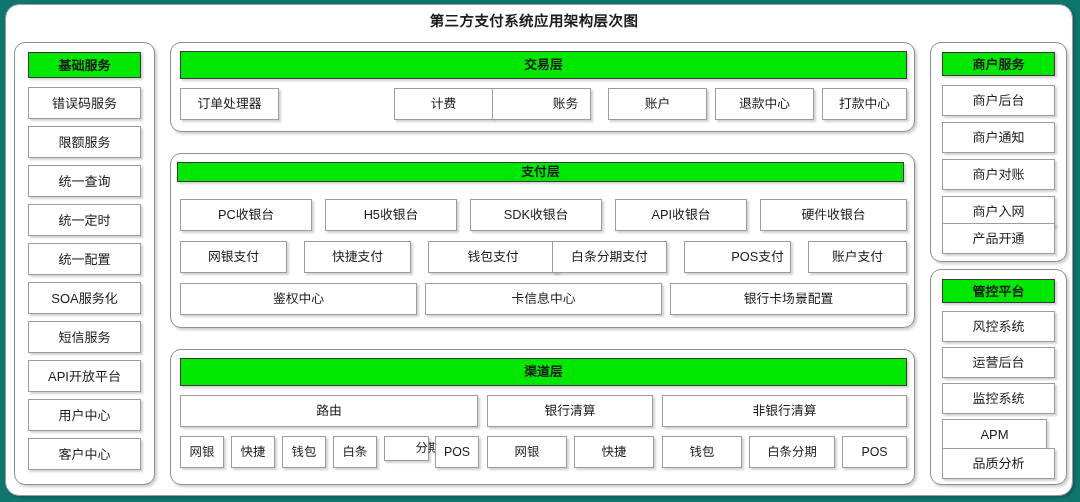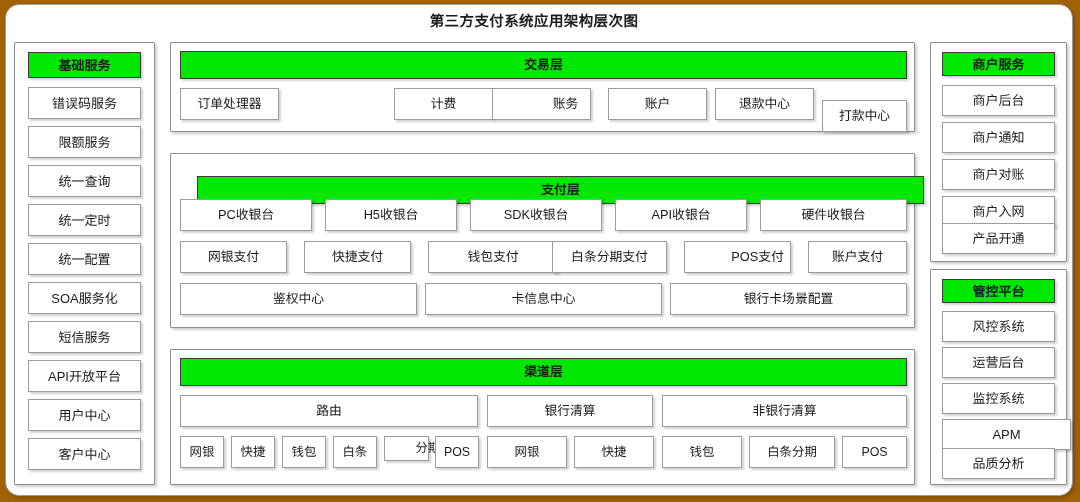--- a/index.html
+++ b/index.html
@@ -14,21 +14,21 @@
     font-family: "Liberation Sans", "DejaVu Sans", sans-serif;
     color: #1a1a1a;
     overflow: hidden;
   }
 
   .canvas {
     position: relative;
     width: 1080px;
     height: 502px;
     box-sizing: border-box;
-    background: #a16207;
+    background: #0f766e;
   }
 
   
   .outer-frame {
     position: absolute;
     left: 5px;
     top: 4px;
     width: 1068px;
     height: 492px;
     box-sizing: border-box;
@@ -48,21 +48,21 @@
     font-weight: bold;
     color: #1c1c1c;
     letter-spacing: 0.4px;
   }
 
   
   .panel {
     position: absolute;
     box-sizing: border-box;
     border: 1.4px solid #8e8e8e;
-    border-radius: 1px;
+    border-radius: 11px;
     background: #ffffff;
     box-shadow: 2px 2px 3px rgba(0,0,0,0.20);
   }
 
   
   .box {
     position: absolute;
     box-sizing: border-box;
     border: 1.3px solid #9c9c9c;
     background: #ffffff;
@@ -117,25 +117,25 @@
   </div>
 
   <div class="panel" style="left:170px; top:42px; width:745px; height:90px;">
     <div class="box green" style="left:9px; top:8px; width:727px; height:28px;">交易层</div>
 
     <div class="box" style="left:9px; top:45px; width:99px; height:32px;">订单处理器</div>
     <div class="box" style="left:223px; top:45px; width:99px; height:32px;">计费</div>
     <div class="box" style="left:321px; top:45px; width:99px; height:32px;padding-left:48px;">账务</div>
     <div class="box" style="left:437px; top:45px; width:99px; height:32px;">账户</div>
     <div class="box" style="left:544px; top:45px; width:99px; height:32px;">退款中心</div>
-    <div class="box" style="left:651px; top:57px; width:85px; height:32px;">打款中心</div>
+    <div class="box" style="left:651px; top:45px; width:85px; height:32px;">打款中心</div>
   </div>
 
   <div class="panel" style="left:170px; top:153px; width:745px; height:175px;">
-    <div class="box green" style="left:26px; top:8px; width:727px; height:28px;margin-top:14px;">支付层</div>
+    <div class="box green" style="left:6px; top:8px; width:727px; height:20px;">支付层</div>
 
     <div class="box" style="left:9px; top:45px; width:132px; height:32px;">PC收银台</div>
     <div class="box" style="left:154px; top:45px; width:132px; height:32px;">H5收银台</div>
     <div class="box" style="left:299px; top:45px; width:132px; height:32px;">SDK收银台</div>
     <div class="box" style="left:444px; top:45px; width:132px; height:32px;">API收银台</div>
     <div class="box" style="left:589px; top:45px; width:147px; height:32px;">硬件收银台</div>
 
     <div class="box" style="left:9px; top:87px; width:107px; height:32px;">网银支付</div>
     <div class="box" style="left:133px; top:87px; width:107px; height:32px;">快捷支付</div>
     <div class="box" style="left:257px; top:87px; width:130px; height:32px;">钱包支付</div>
@@ -179,17 +179,17 @@
     <div class="box" style="left:11px; top:153px; width:113px; height:31px;">商户入网</div>
     <div class="box" style="left:11px; top:180px; width:113px; height:31px;">产品开通</div>
   </div>
 
   <div class="panel side" style="left:930px; top:269px; width:137px; height:216px;">
     <div class="box green" style="left:11px; top:9px; width:113px; height:24px;">管控平台</div>
 
     <div class="box" style="left:11px; top:41px; width:113px; height:31px;">风控系统</div>
     <div class="box" style="left:11px; top:77px; width:113px; height:31px;">运营后台</div>
     <div class="box" style="left:11px; top:113px; width:113px; height:31px;">监控系统</div>
-    <div class="box" style="left:11px; top:149px; width:129px; height:31px;text-align:right;">APM</div>
+    <div class="box" style="left:11px; top:149px; width:105px; height:31px;text-align:right;">APM</div>
     <div class="box" style="left:11px; top:178px; width:113px; height:31px;">品质分析</div>
   </div>
 
 </div>
 
 </body></html>

